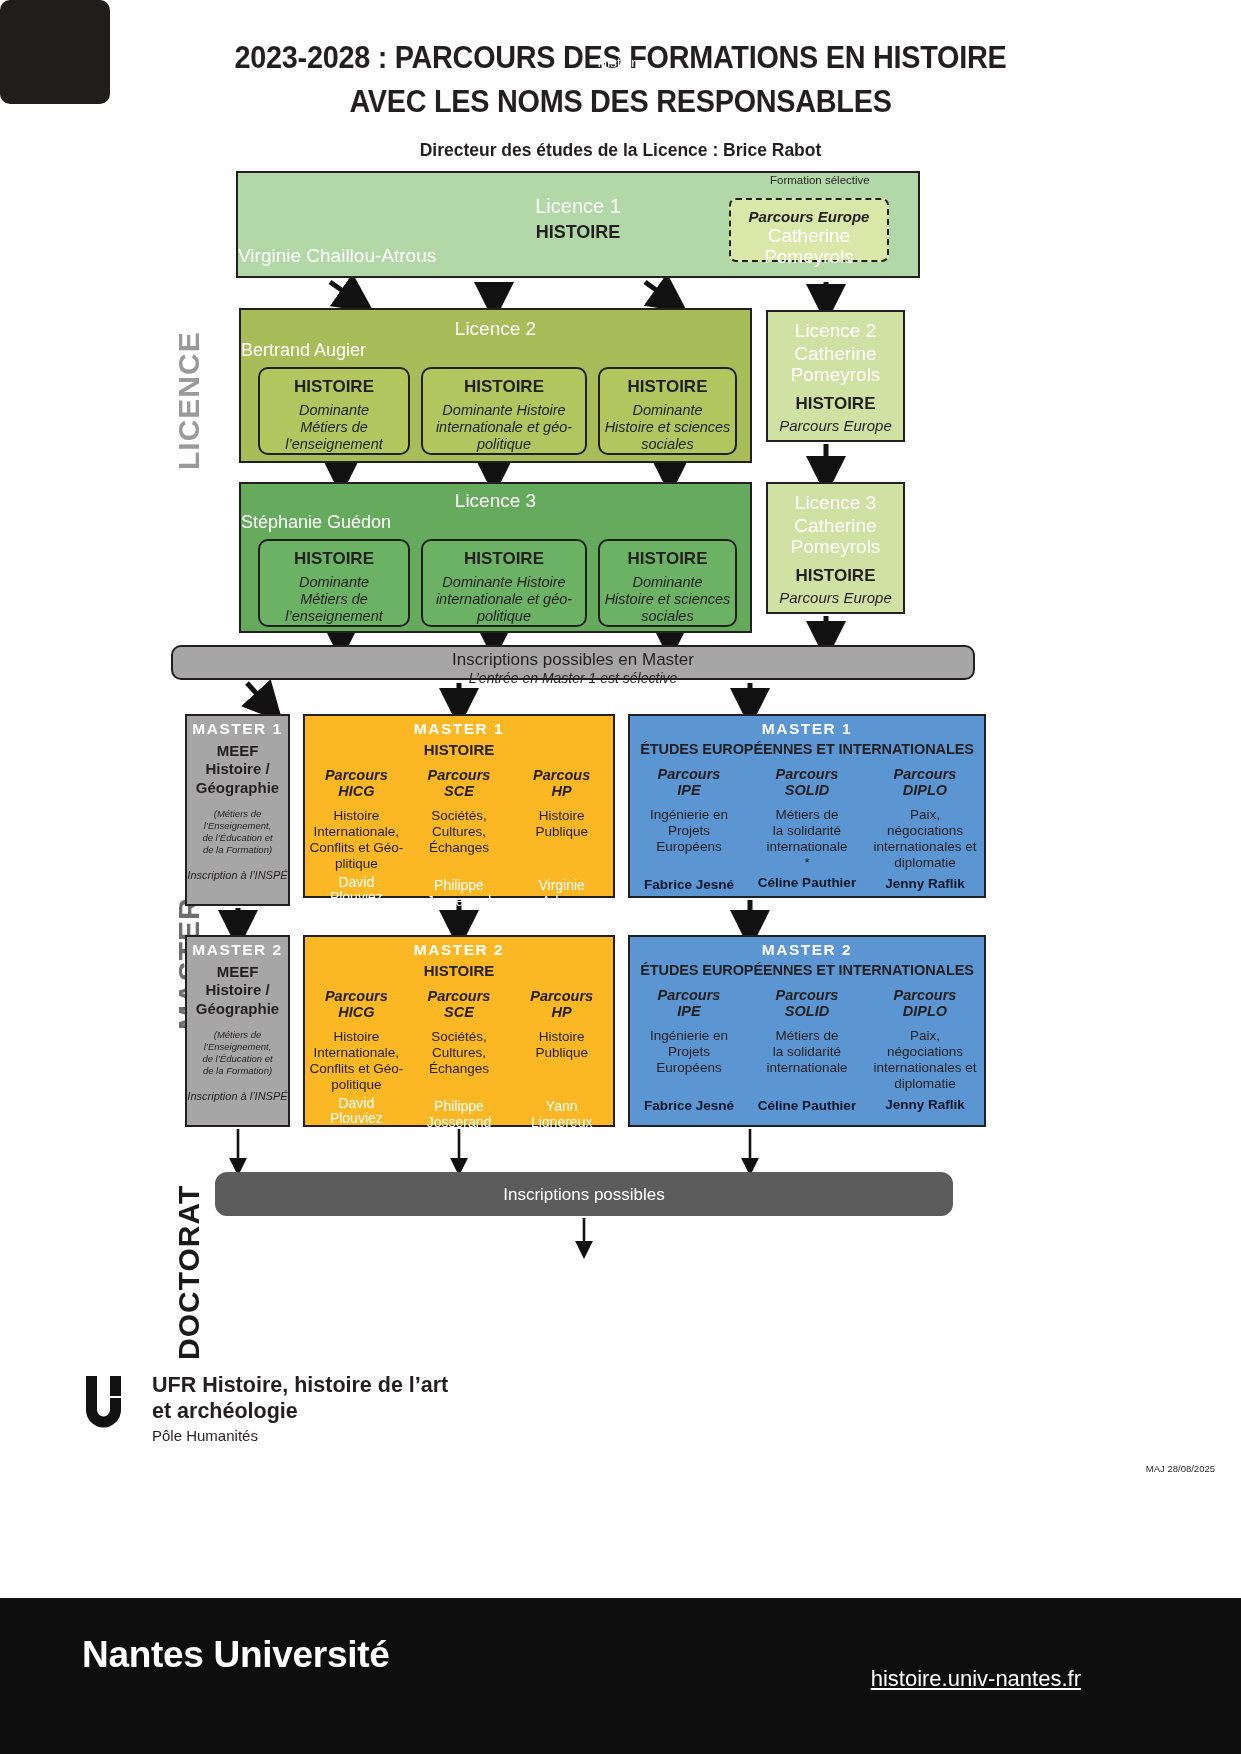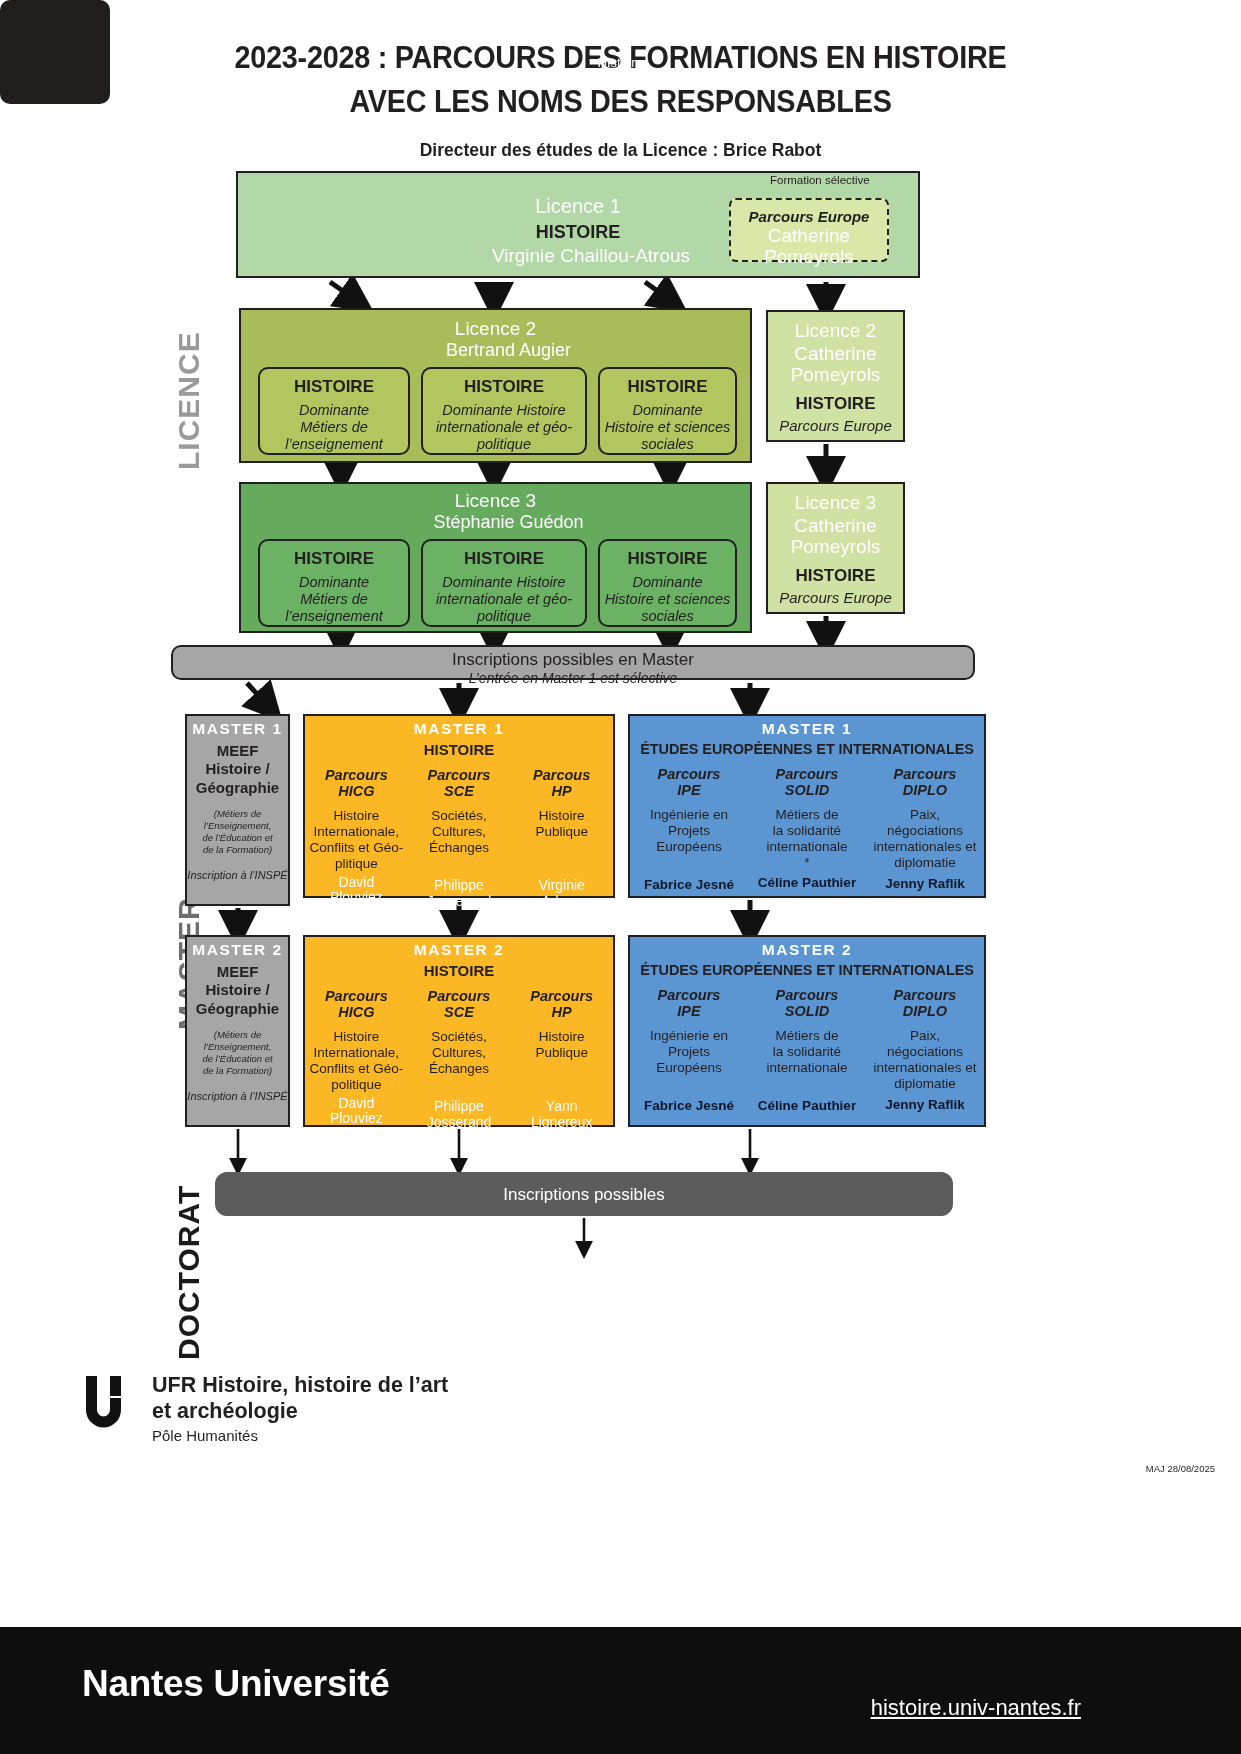--- a/index.html
+++ b/index.html
@@ -80,24 +80,23 @@
     border: 2px solid #231f20;
     border-radius: 10px;
   }
 
   .ttl-lvl {
     text-align: center;
     font-size: 19px;
     color: #ffffff;
   }
   .ttl-name {
-    text-align: center;
+    text-align: left;
     font-size: 19px;
     color: #ffffff;
-    padding-left: 26px;
   }
   .ttl-hist {
     text-align: center;
     font-size: 18px;
     font-weight: bold;
     color: #231f20;
   }
   .sub-it {
     text-align: center;
     font-size: 14.5px;
@@ -247,21 +246,21 @@
   #logo-block { position: absolute; left: 86px; top: 1372px; width: 560px; height: 90px; }
   #logo-mark { position:absolute; left:0; top:4px; width:54px; height:58px; }
   #logo-txt { position:absolute; left: 66px; top: 0px; width: 480px; }
   .logo-l1 { font-size: 21.5px; font-weight: bold; color: #231f20; line-height: 1.22; }
   .logo-l3 { font-size: 15px; color: #231f20; margin-top: 3px; }
 
   #maj { position:absolute; right: 26px; top: 1463px; font-size: 9.5px; color:#231f20; }
 
   
   #footer {
-    position: absolute; left: 0; bottom: 0; width: 1241px; height: 127px;
+    position: absolute; left: 0; bottom: 0; width: 1241px; height: 156px;
     background: #0e0e0e;
     margin-top: 36px;
   }
   #footer-brand {
     position: absolute; left: 82px; top: 36px;
     font-size: 37px; font-weight: bold; color: #ffffff; letter-spacing: -0.3px;
   }
   #footer-url {
     position: absolute; right: 160px; top: 68px;
     font-size: 22px; color: #ffffff; text-decoration: underline;

